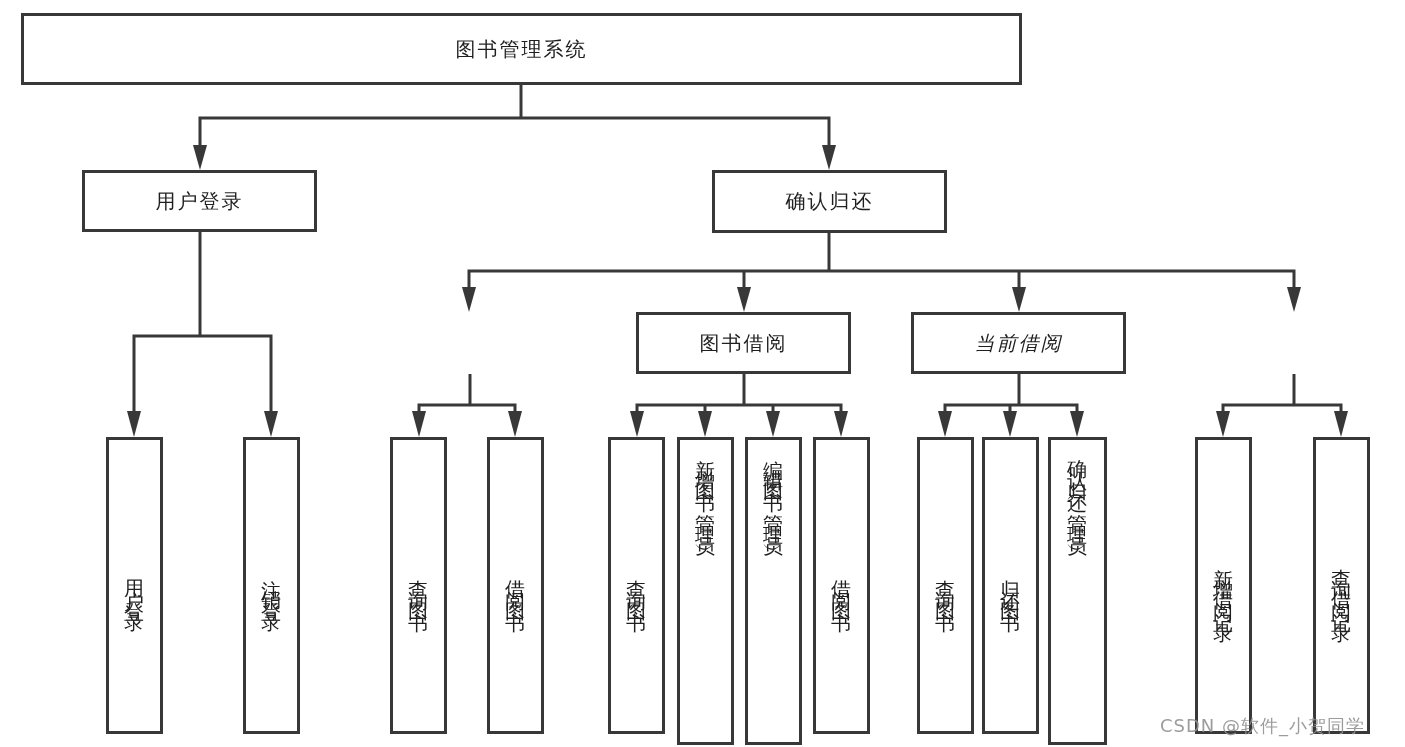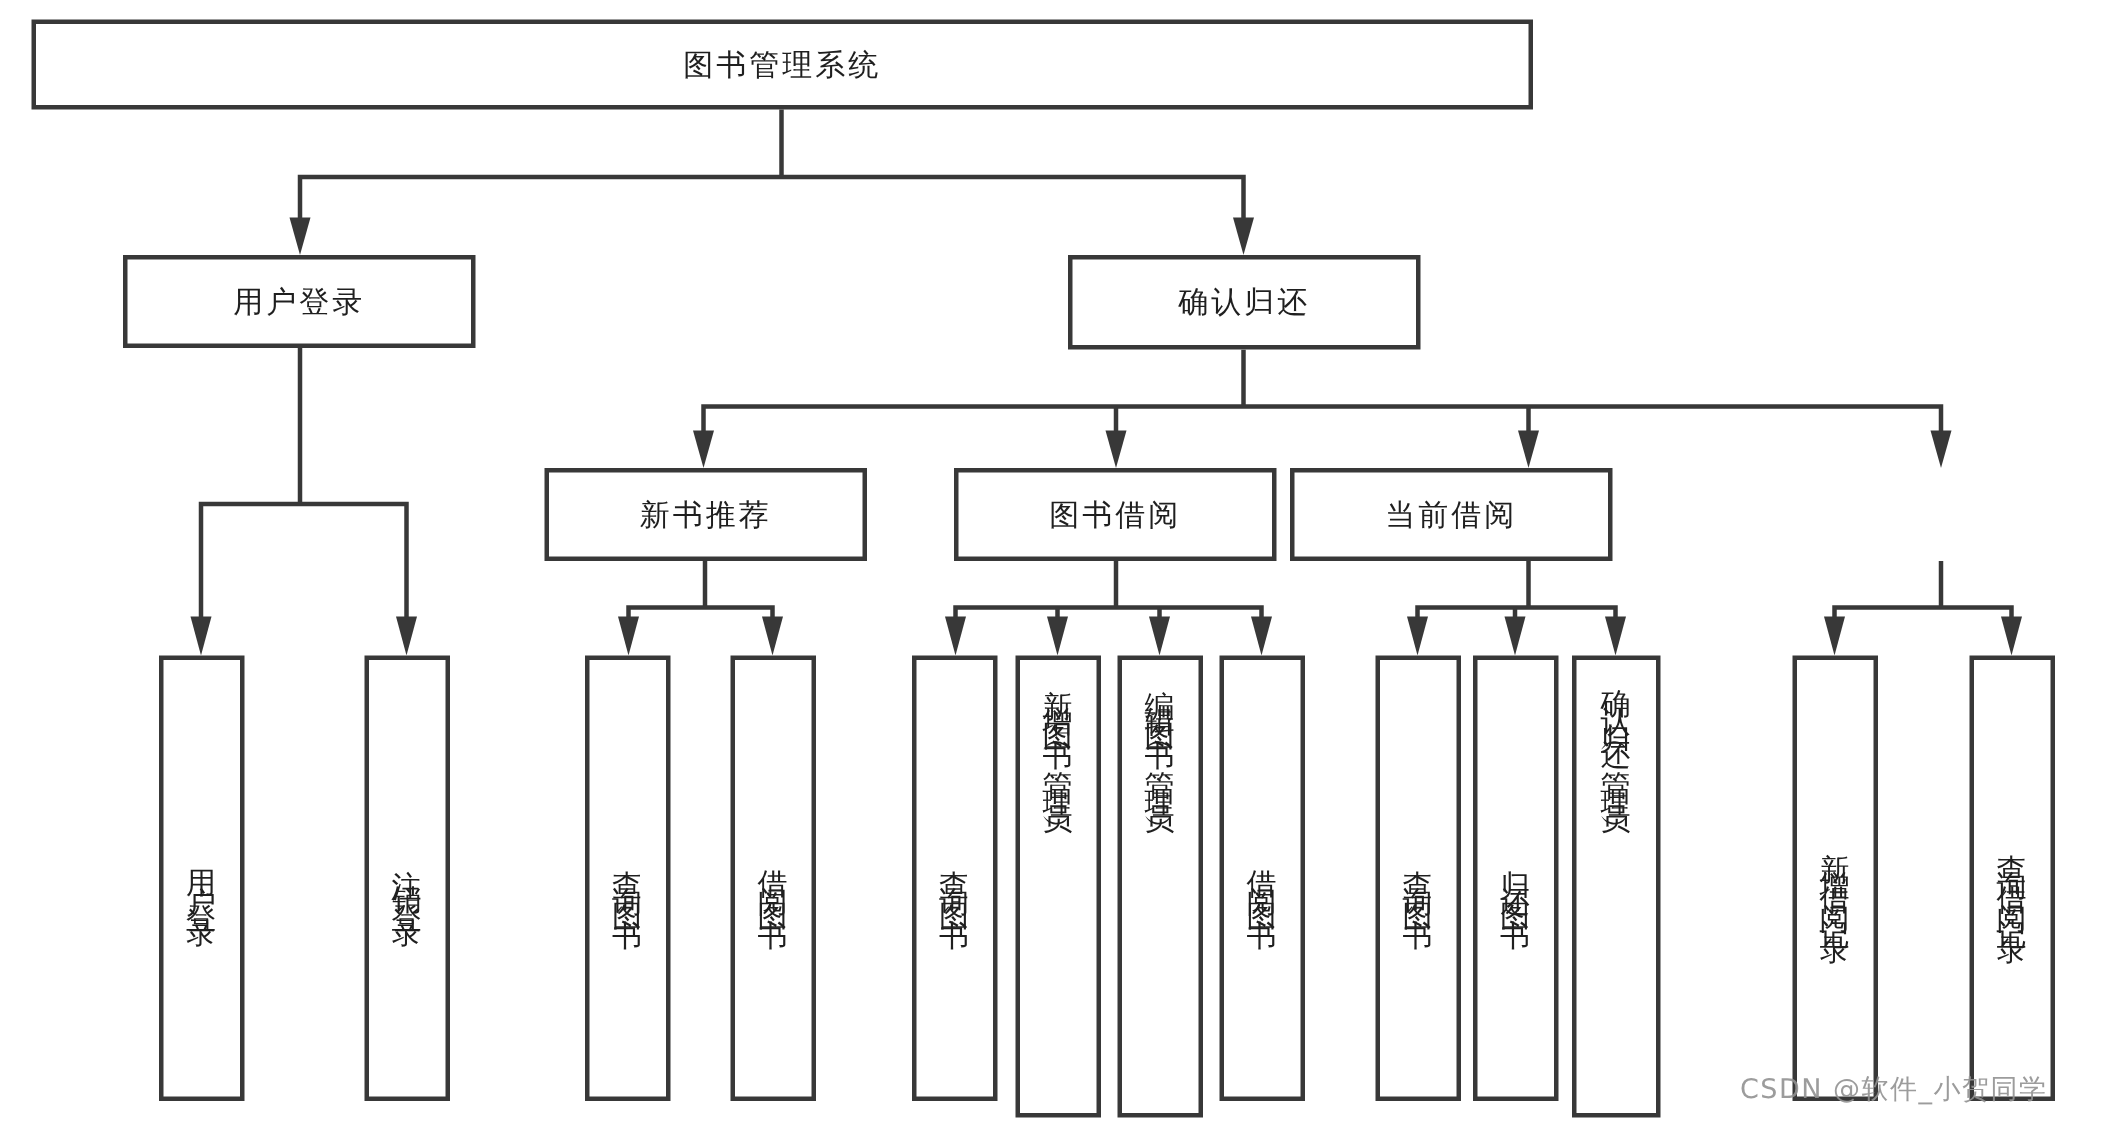--- a/index.html
+++ b/index.html
@@ -16,27 +16,27 @@
     position: absolute;
     background: #ffffff;
     border: 3px solid #383838;
     box-sizing: border-box;
     display: flex;
     align-items: center;
     justify-content: center;
     color: #1f1f1f;
   }
   .hbox { font-size: 20px; letter-spacing: 2px; }
-  .root-box  { left: 21px;  top: 13px;  width: 1001px; height: 60px; }
+  .root-box  { left: 21px;  top: 13px;  width: 1001px; height: 72px; }
   .l2-login  { left: 82px;  top: 170px; width: 235px;  height: 62px; }
   .l2-mgmt   { left: 712px; top: 170px; width: 235px;  height: 63px; }
   .l3        { top: 312px;  width: 215px; height: 62px; }
   .l3-a { left: 363px; }
   .l3-b { left: 636px; }
-  .l3-c { left: 860px; }
+  .l3-c { left: 911px; font-style: italic; }
   .l3-d { left: 1186px; }
   .vbox {
     top: 437px;
     width: 57px;
     height: 297px;
   }
   .vbox span {
     writing-mode: vertical-rl;
     text-orientation: mixed;
     font-size: 20px;
@@ -120,23 +120,20 @@
     <span>图书管理系统</span>
   </div>
 
   <div class="box hbox l2-login">
     <span>用户登录</span>
   </div>
   <div class="box hbox l2-mgmt">
     <span>确认归还</span>
   </div>
 
-  <div class="box hbox l3 l3-a">
-    <span>新书推荐</span>
-  </div>
   <div class="box hbox l3 l3-b">
     <span>图书借阅</span>
   </div>
   <div class="box hbox l3 l3-c">
     <span>当前借阅</span>
   </div>
 
   <div class="box vbox v1">
     <span>用户登录</span>
   </div>

